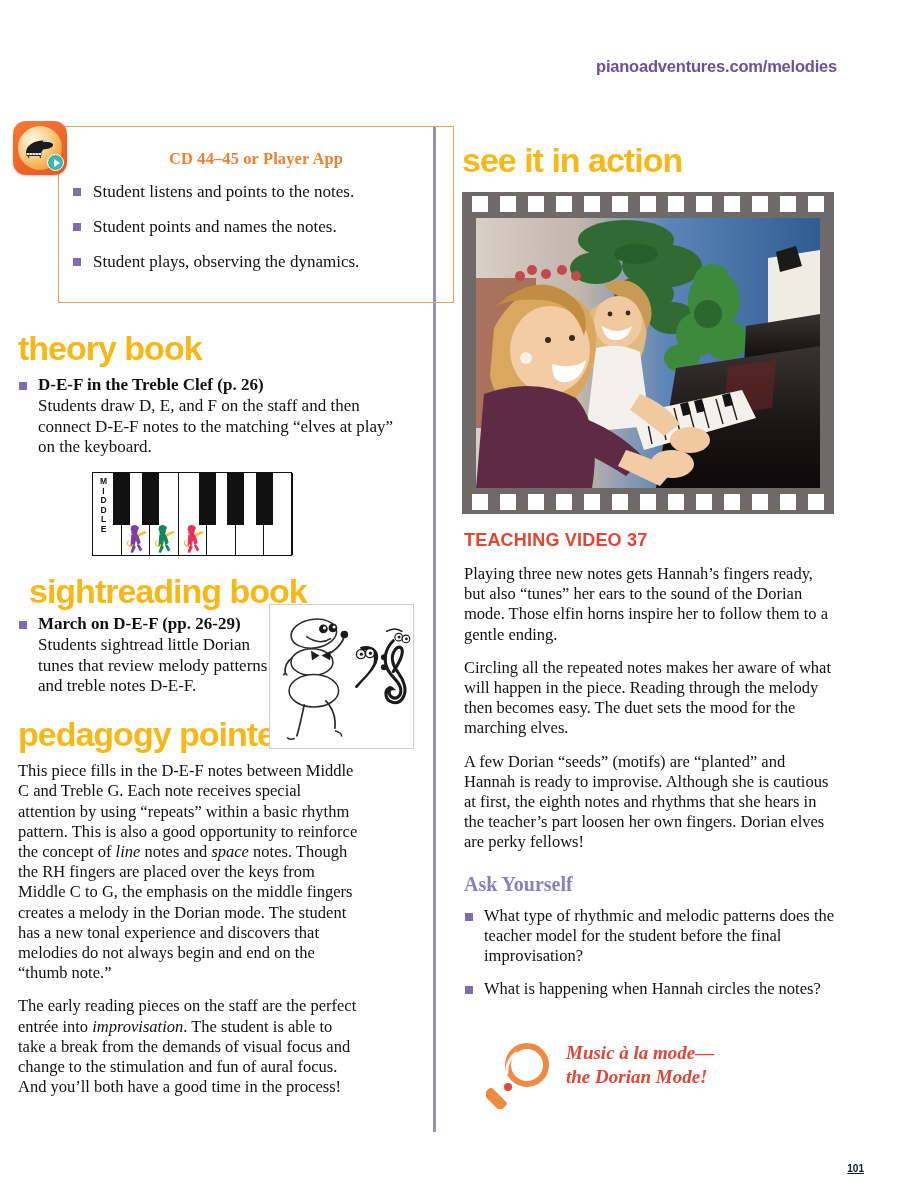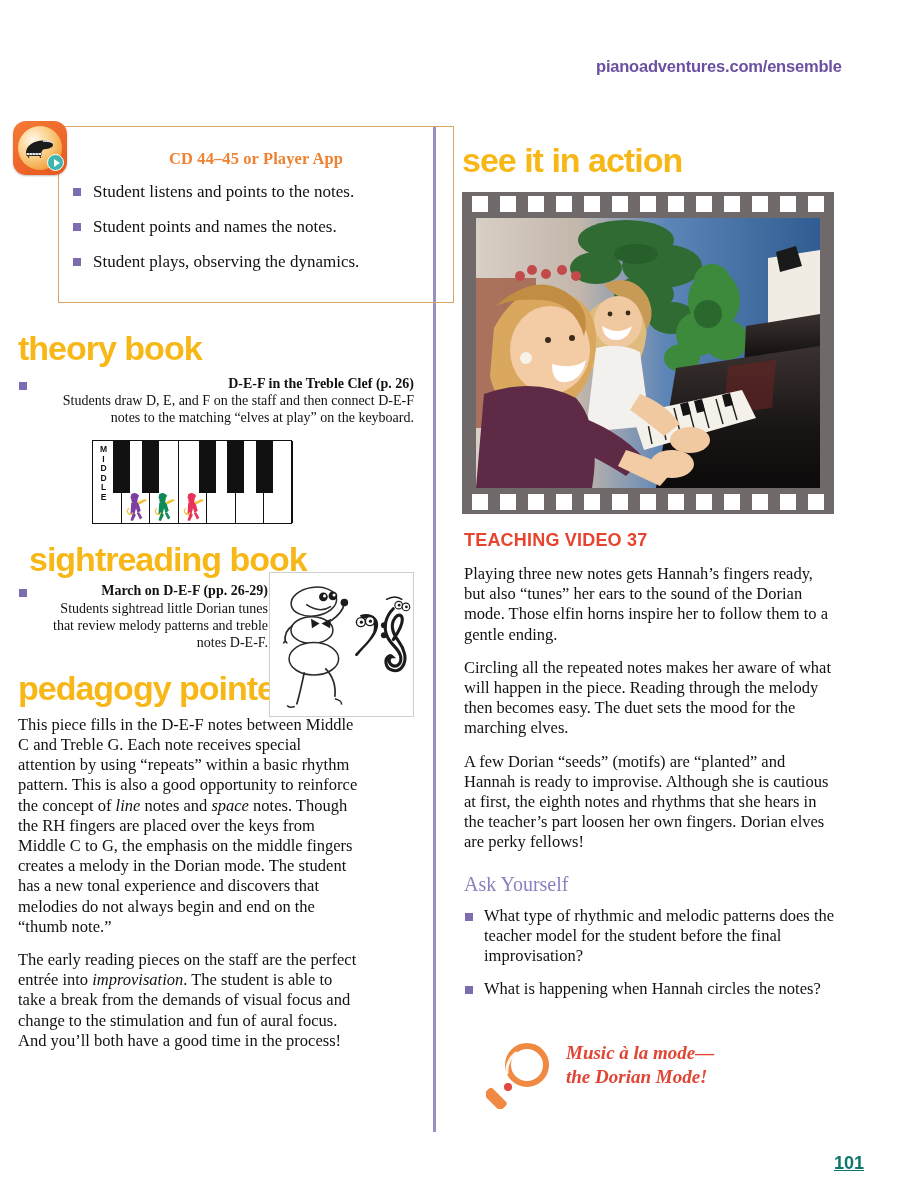--- a/index.html
+++ b/index.html
@@ -98,21 +98,21 @@
     font-family: "Liberation Sans", sans-serif;
     font-weight: bold; font-size: 34px;
     color: #f7b817; letter-spacing: -1px;
     line-height: 1;
   }
   .theory-h2 { margin: 28px 0 10px 4px; }
   .sight-h2  { margin: 18px 0 6px 15px; }
   .ped-h2    { margin: 20px 0 10px 4px; }
 
   ul.sq2 { list-style: none; margin-left: 4px; }
-  ul.sq2 > li { position: relative; padding-left: 20px; font-size: 14px; line-height: 1.22; color: #111; text-align: right; }
+  ul.sq2 > li { position: relative; padding-left: 20px; font-size: 17px; line-height: 1.22; color: #111; }
   ul.sq2 > li::before {
     content: ""; position: absolute; left: 1px; top: 7px;
     width: 8px; height: 8px; background: #7d6cb0;
   }
   .bi { font-weight: bold; }
 
   
   .keyboard {
     position: relative; margin: 14px 0 0 78px;
     width: 200px; height: 84px;
@@ -166,50 +166,50 @@
   }
 
   h3.tv {
     font-family: "Liberation Sans", sans-serif; font-weight: bold;
     font-size: 18px; color: #e8432e; letter-spacing: .2px;
     margin: 16px 0 13px 2px;
   }
   p.rbody { font-size: 16.5px; line-height: 1.225; color: #111; margin: 0 0 13px 2px; width: 372px; }
 
   h3.ask {
-    font-family: "Liberation Serif", serif; font-weight: normal;
+    font-family: "Liberation Serif", serif; font-weight: bold;
     font-size: 20px; color: #8b7fc0; margin: 20px 0 10px 2px;
   }
   ul.ask { list-style: none; margin-left: 2px; }
   ul.ask li { position: relative; padding-left: 20px; font-size: 16.5px;
               line-height: 1.22; margin-bottom: 13px; color: #111; width: 372px; }
   ul.ask li::before { content: ""; position: absolute; left: 1px; top: 7px;
                       width: 8px; height: 8px; background: #7d6cb0; }
 
   .mode-block { position: relative; margin: 32px 0 0 24px; height: 84px; }
   .magnifier { position: absolute; left: 0; top: 6px; width: 72px; height: 72px; }
   .mode-text {
     position: absolute; left: 80px; top: 10px;
     font-style: italic; font-weight: bold; font-size: 19px;
     line-height: 1.28; color: #e04536;
   }
 
   .pagenum {
     position: absolute; right: 36px; bottom: 26px;
     font-family: "Liberation Sans", sans-serif; font-weight: bold;
-    font-size: 18px; color: #0f766e; text-decoration: underline;
+    font-size: 10px; color: #0f172a; text-decoration: underline;
   }
 </style>
 </head>
 <body>
 
 <div class="page">
 
   <div class="header">
-    <div class="site-url">pianoadventures.com/ensemble</div>
+    <div class="site-url">pianoadventures.com/melodies</div>
   </div>
 
   <div class="divider"></div>
 
   <div class="col-left">
 
     <div class="cd-box">
       <div class="cd-icon">
         <div class="disc"></div>
         <svg class="piano" viewBox="0 0 62 40">

